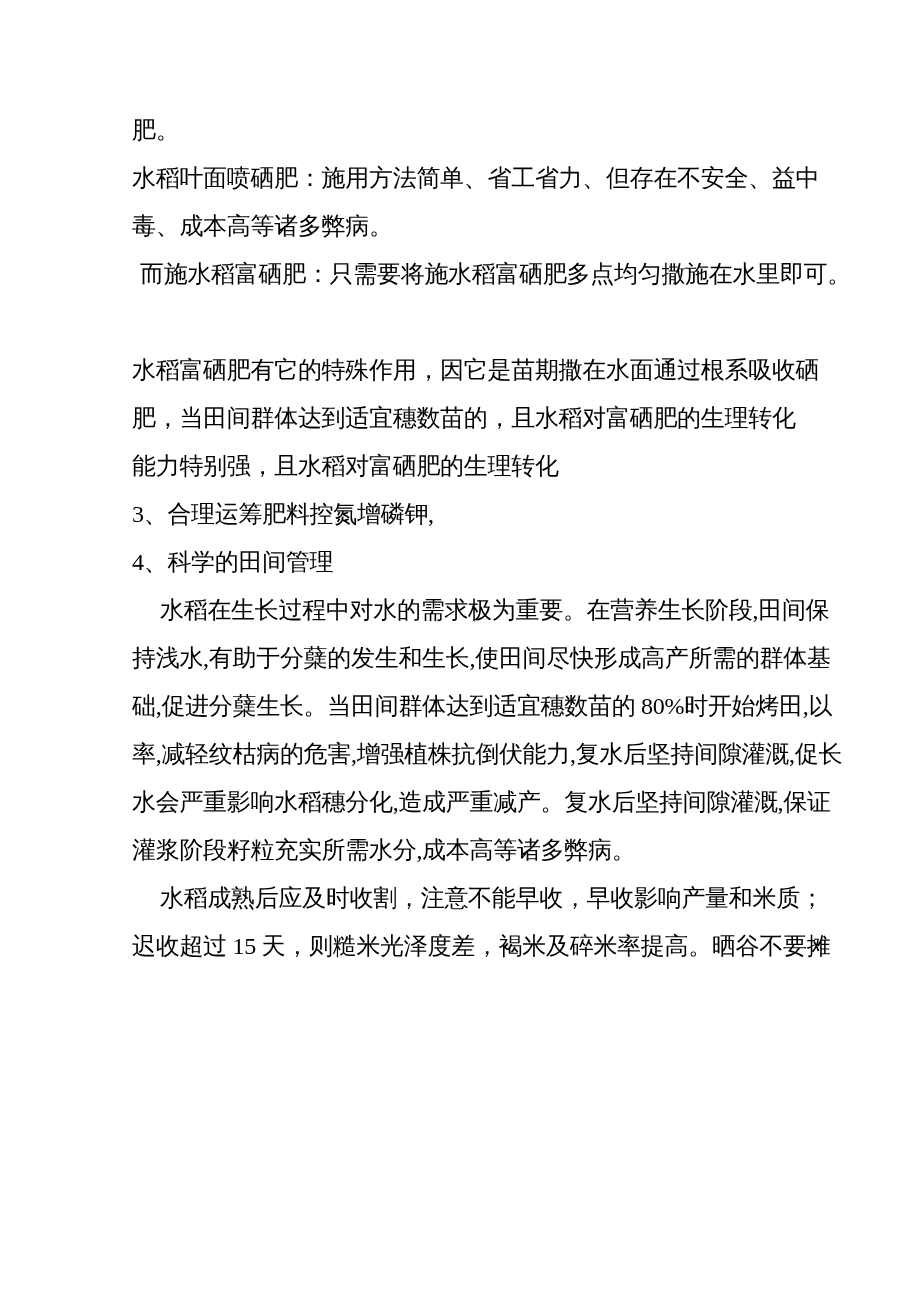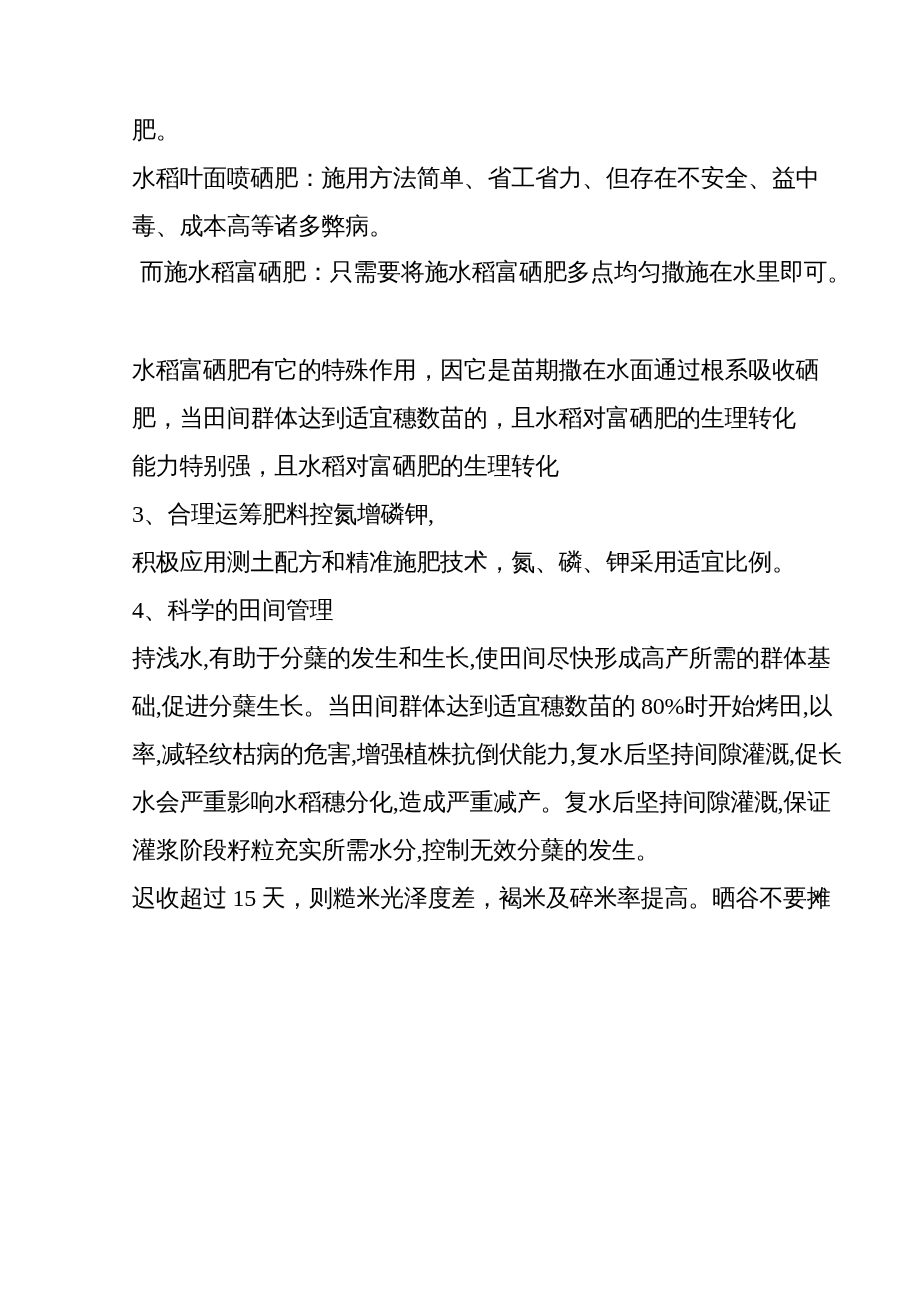--- a/index.html
+++ b/index.html
@@ -39,28 +39,29 @@
   }
 </style>
 </head>
 <body>
 
 <div class="doc-page">
   <div class="doc-body" style="color: rgb(0, 0, 0);">
       <div class="text-line">肥。</div>
       <div class="text-line">水稻叶面喷硒肥：施用方法简单、省工省力、但存在不安全、益中</div>
       <div class="text-line">毒、成本高等诸多弊病。</div>
-      <div class="text-line" style="padding-left: 8px; font-family: Liberation Mono, monospace;">而施水稻富硒肥：只需要将施水稻富硒肥多点均匀撒施在水里即可。</div>
+      <div class="text-line" style="padding-left: 8px;">而施水稻富硒肥：只需要将施水稻富硒肥多点均匀撒施在水里即可。</div>
       <div class="text-line"></div>
       <div class="text-line">水稻富硒肥有它的特殊作用，因它是苗期撒在水面通过根系吸收硒</div>
       <div class="text-line">肥，当田间群体达到适宜穗数苗的，且水稻对富硒肥的生理转化</div>
       <div class="text-line">能力特别强，且水稻对富硒肥的生理转化</div>
       <div class="text-line">3、合理运筹肥料控氮增磷钾,</div>
-      <div class="text-line">积极应用测土配方和精准施肥技术，氮、磷、钾采用适宜比例。</div>
       <div class="text-line">4、科学的田间管理</div>
+      <div class="text-line" style="padding-left: 28px;">水稻在生长过程中对水的需求极为重要。在营养生长阶段,田间保</div>
       <div class="text-line">持浅水,有助于分蘖的发生和生长,使田间尽快形成高产所需的群体基</div>
       <div class="text-line">础,促进分蘖生长。当田间群体达到适宜穗数苗的 80%时开始烤田,以</div>
       <div class="text-line">率,减轻纹枯病的危害,增强植株抗倒伏能力,复水后坚持间隙灌溉,促长</div>
       <div class="text-line">水会严重影响水稻穗分化,造成严重减产。复水后坚持间隙灌溉,保证</div>
-      <div class="text-line">灌浆阶段籽粒充实所需水分,控制无效分蘖的发生。</div>
+      <div class="text-line">灌浆阶段籽粒充实所需水分,成本高等诸多弊病。</div>
+      <div class="text-line" style="padding-left: 28px;">水稻成熟后应及时收割，注意不能早收，早收影响产量和米质；</div>
       <div class="text-line">迟收超过 15 天，则糙米光泽度差，褐米及碎米率提高。晒谷不要摊</div>
     </div>
 </div>
 
 </body></html>

